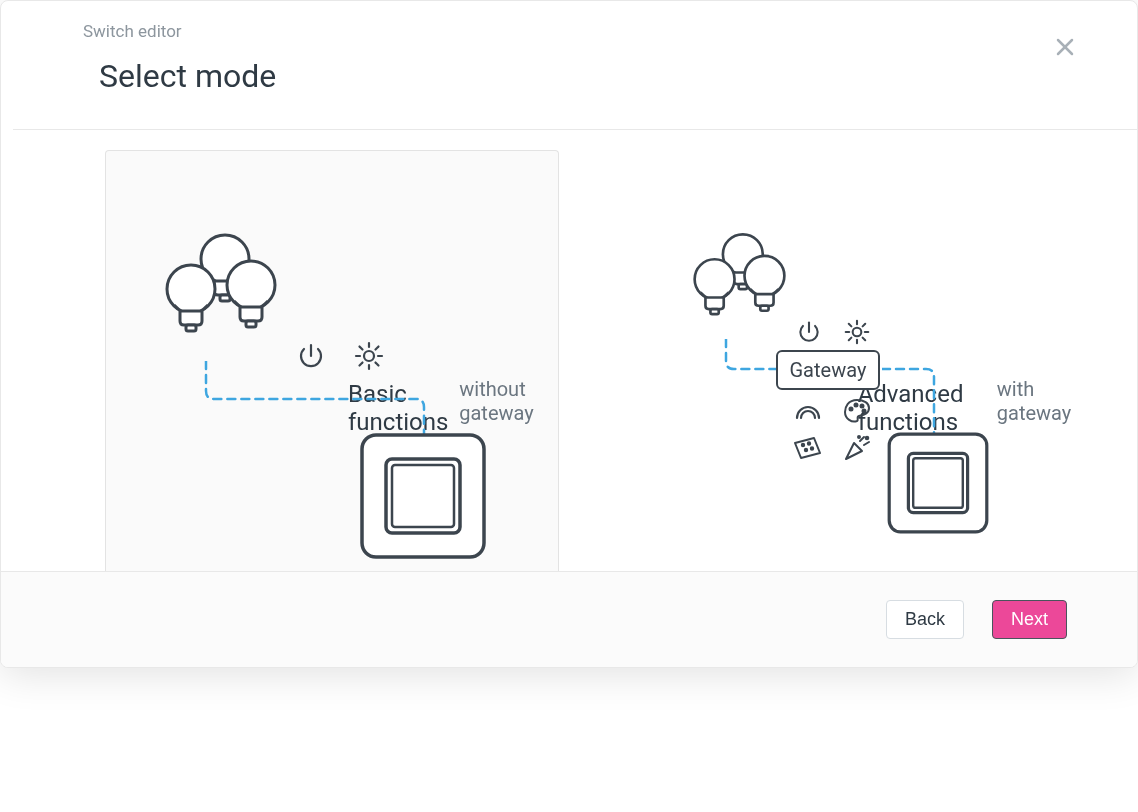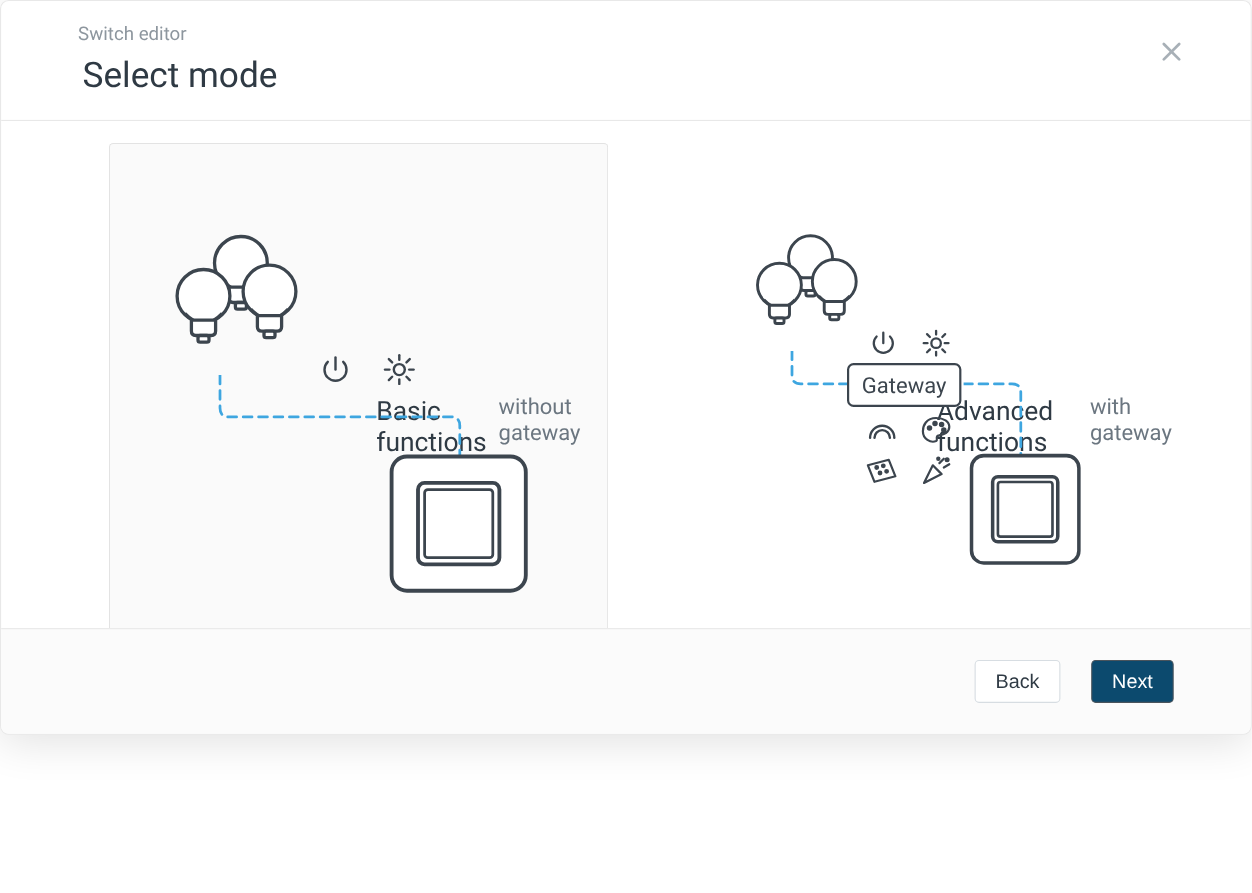--- a/index.html
+++ b/index.html
@@ -11,34 +11,35 @@
     color: #2f3a44;
   }
   .modal {
     position: relative;
     width: 1138px; height: 668px;
     background: #fff;
     border: 1px solid #e8e8e8;
     border-radius: 8px;
     box-shadow: 0 6px 40px rgba(0,0,0,0.12);
     overflow: hidden;
+    padding-left: 12px;
   }
   .modal-header {
     padding: 20px 70px 18px 70px;
     border-bottom: 1px solid #e8e8e8;
   }
   .modal-subtitle {
     color: #8d969e;
     font-size: 17px;
     margin: 0 0 8px 0;
   }
   .modal-title {
     font-size: 32px;
     font-weight: 400;
-    margin: 4px;
+    margin: 16px;
     color: #2f3a44;
   }
   .close-btn {
     position: absolute;
     top: 32px; right: 58px;
     width: 28px; height: 28px;
     border: none; background: none;
     cursor: pointer;
     padding: 0;
     display: flex; align-items: center; justify-content: center;
@@ -96,21 +97,21 @@
   .btn {
     font-size: 18px;
     padding: 8px 18px;
     border-radius: 4px;
     cursor: pointer;
     border: 1px solid #d7dde2;
     background: #fff;
     color: #2f3a44;
   }
   .btn-primary {
-    background: #0c4a6e;
+    background: #ec4899;
     border: 1px solid #4a545c;
     color: #fff;
   }
   
   .svgwrap { position: absolute; }
   .gateway-box {
     position: absolute;
     border: 2px solid #3c454e;
     border-radius: 6px;
     padding: 6px 12px;

